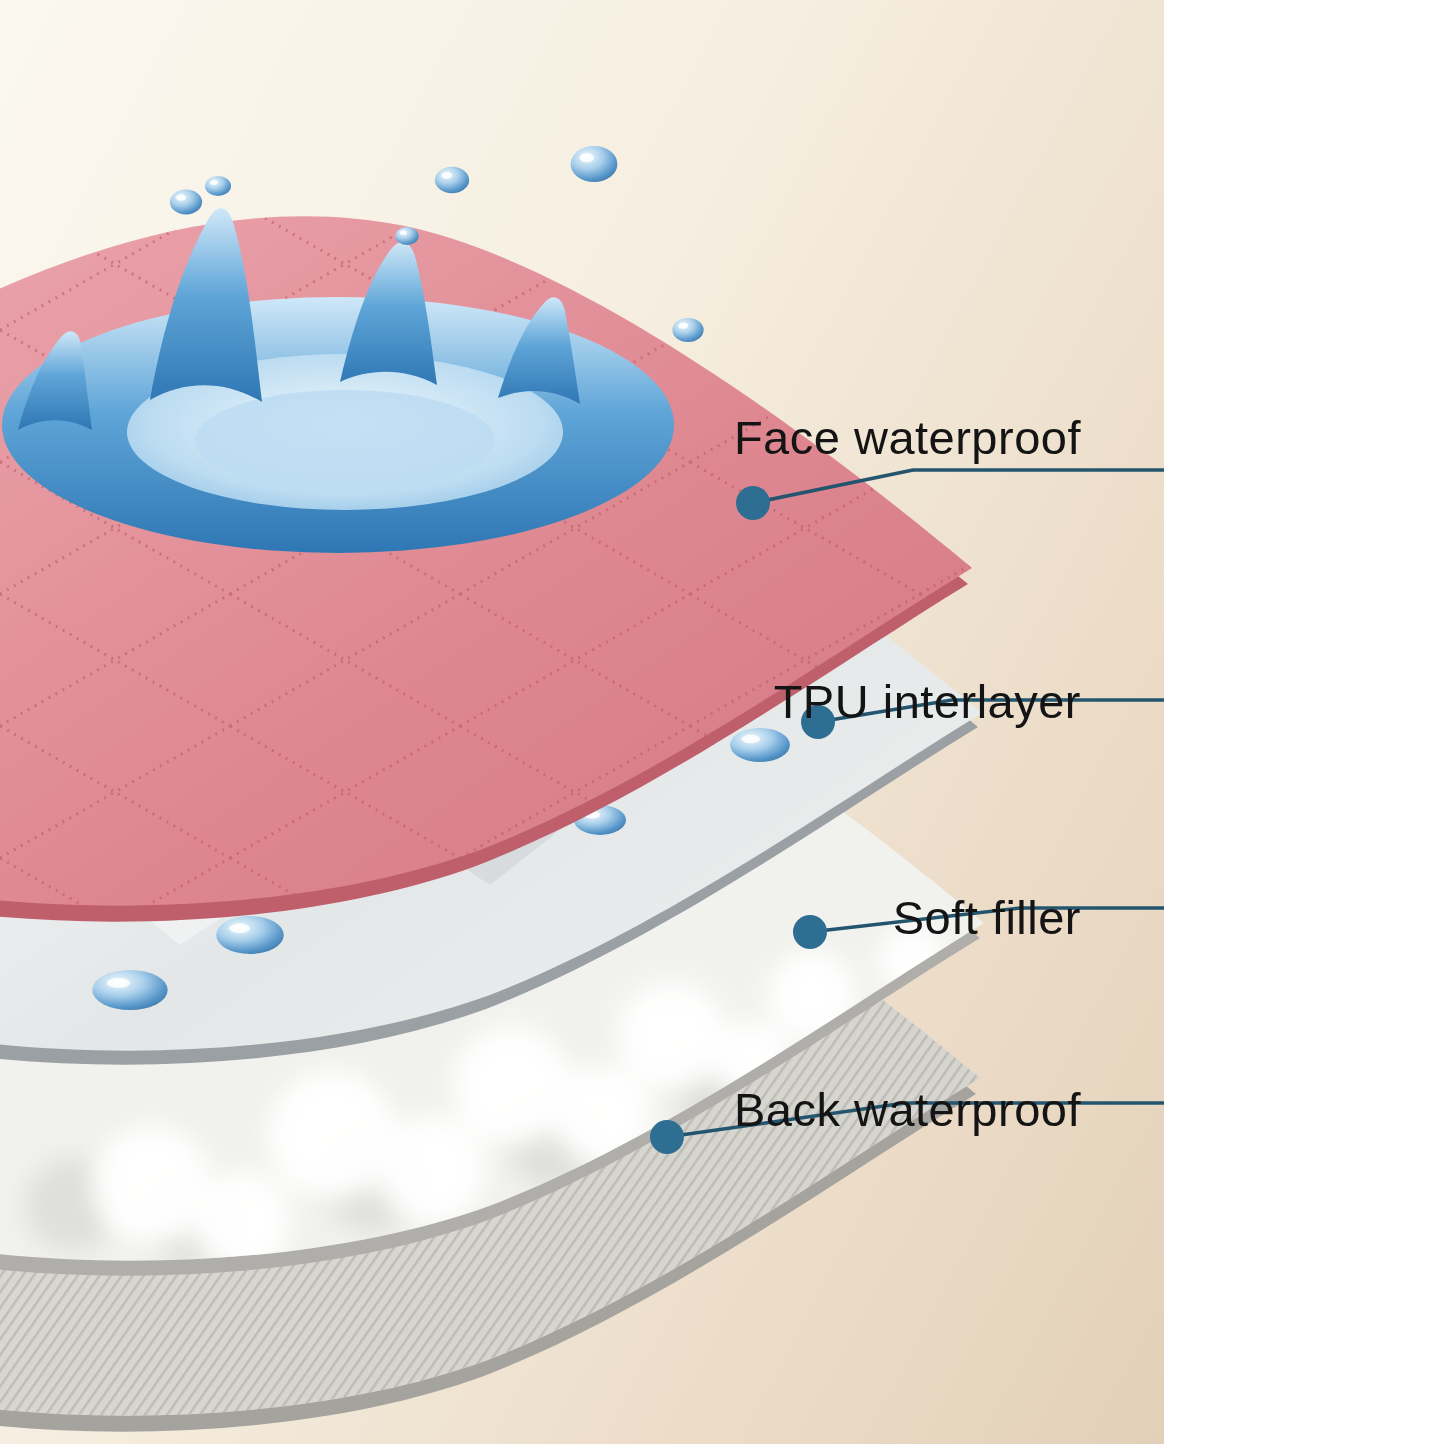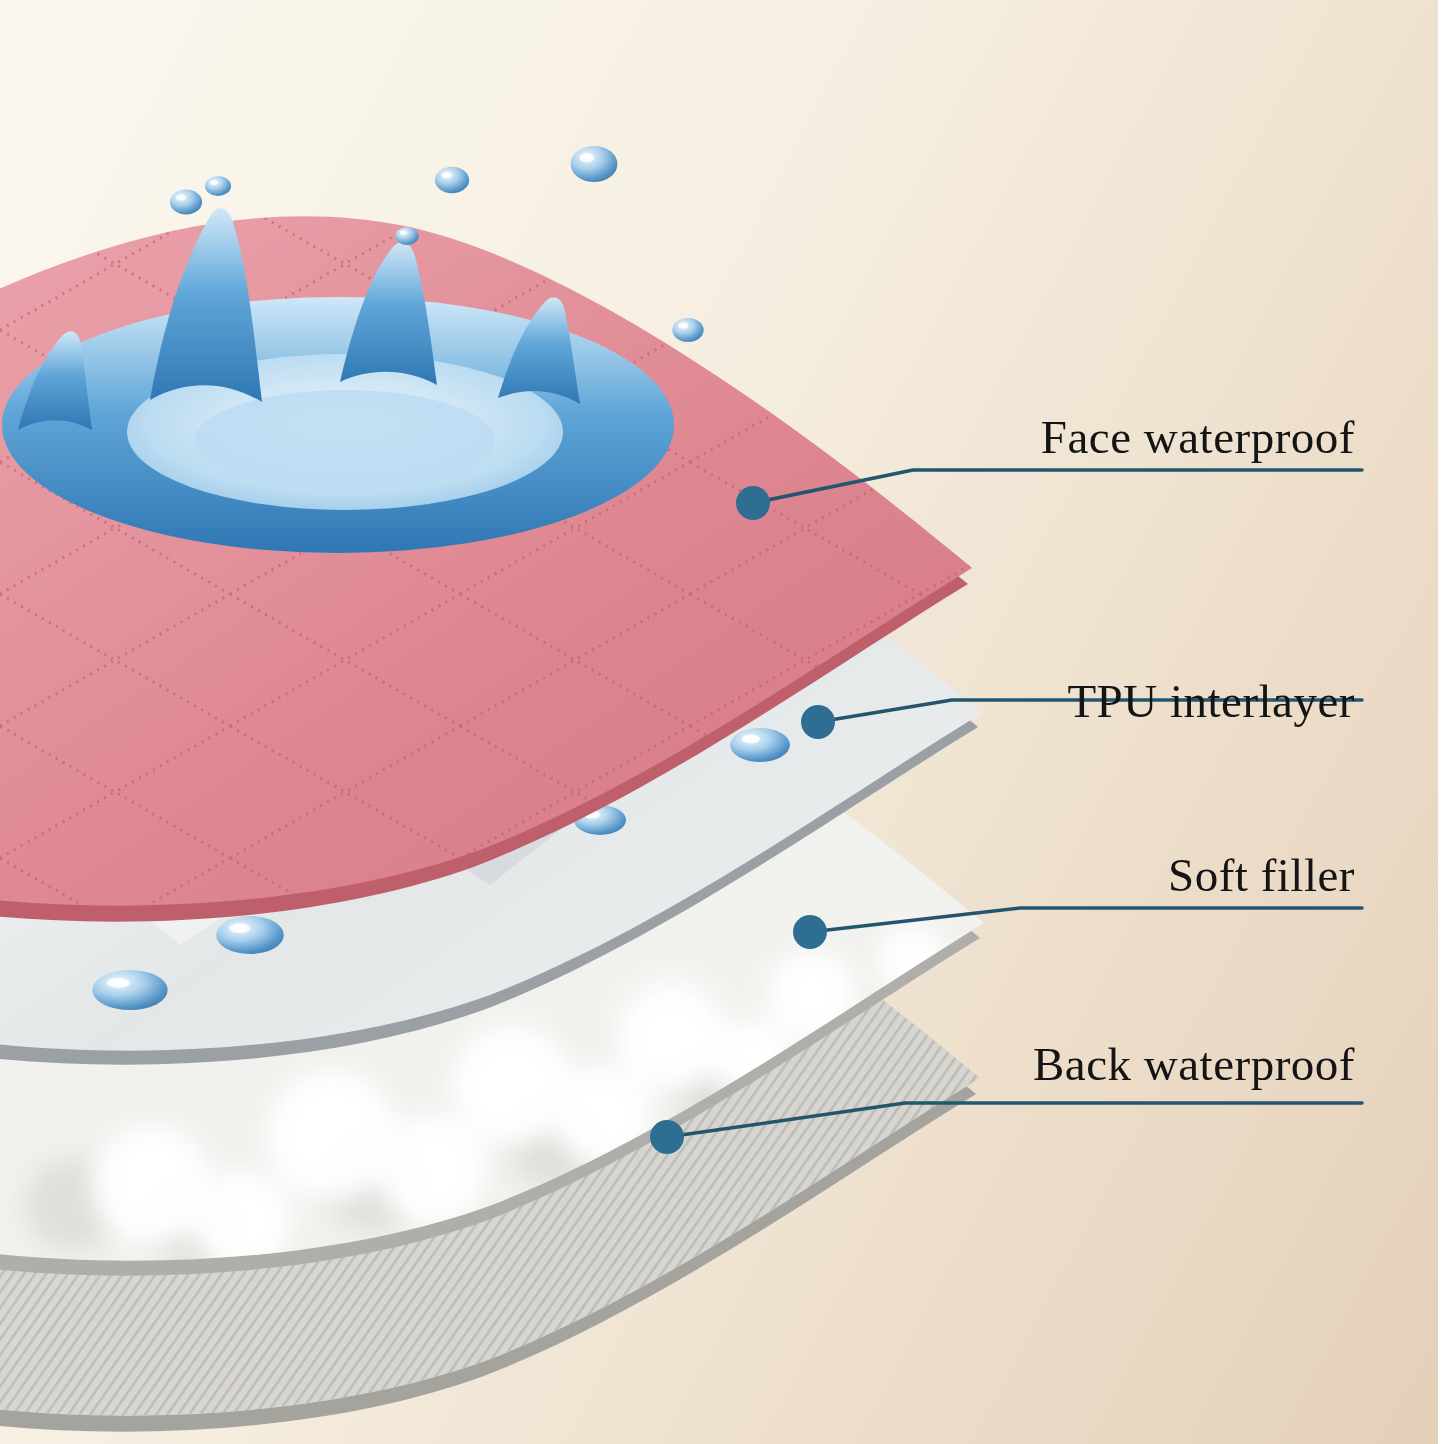--- a/index.html
+++ b/index.html
@@ -1,37 +1,36 @@
 <!DOCTYPE html>
 <html><head>
 <meta charset="utf-8">
 <style>
   html,body{margin:0;padding:0;}
   body{font-family:"Liberation Sans","DejaVu Sans",sans-serif;}
   .stage{
     position:relative;
-    width:1438px;height:1444px;
+    width:1164px;height:1444px;
     overflow:hidden;
     background:linear-gradient(118deg,#fbf8f0 0%,#f6efe1 40%,#ead9c4 82%,#e2d0b9 100%);
-    font-family:Liberation Serif, serif;
   }
   .stage svg{position:absolute;left:0;top:0;}
   .layer-label{
     position:absolute;
     right:83px;
     font-size:47px;
     font-weight:500;
     color:#141414;
     letter-spacing:0.5px;
     white-space:nowrap;
   }
   .label-1{top:410px;}
   .label-2{top:674px;}
-  .label-3{top:848px;}
-  .label-4{top:1037px;}
+  .label-3{top:890px;}
+  .label-4{top:1082px;}
 </style>
 </head>
 <body>
 
 <div class="stage">
 
   <svg width="1445" height="1444" viewBox="0 0 1445 1444">
     <defs>
       <linearGradient id="pinkGrad" x1="0" y1="0" x2="1" y2="1">
         <stop offset="0%" stop-color="#eba3ab"></stop>

